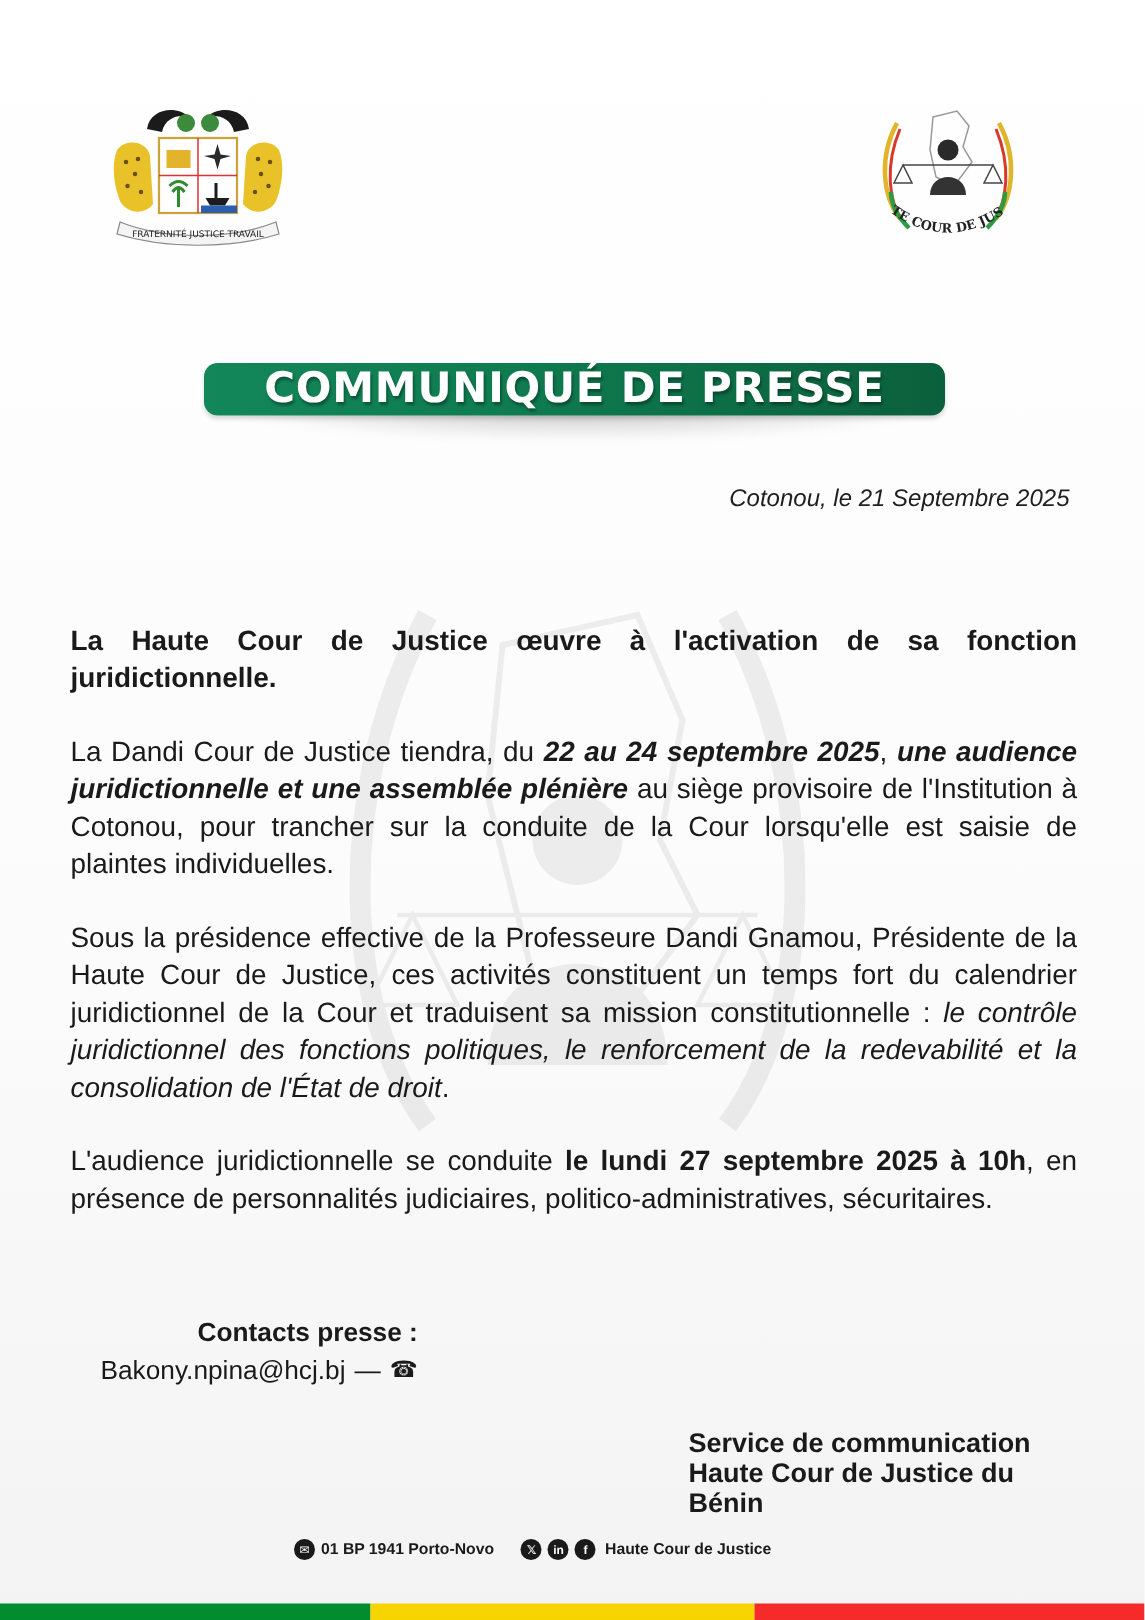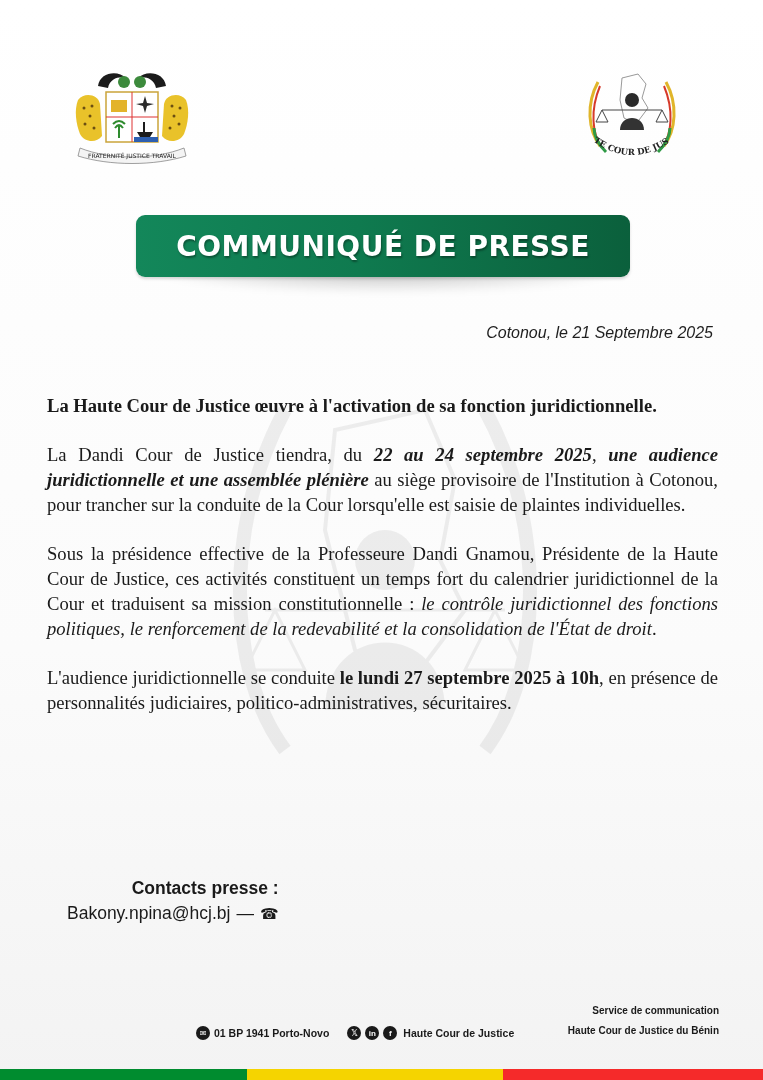--- a/index.html
+++ b/index.html
@@ -20,22 +20,23 @@
   .banner-wrap { position: absolute; left: 136px; top: 215px; width: 494px; height: 62px; }
   .banner-shadow {
     position: absolute; left: 14px; right: 8px; top: 52px; height: 26px;
     background: radial-gradient(ellipse at 50% 0%, rgba(0,0,0,0.28) 0%, rgba(0,0,0,0.10) 45%, rgba(0,0,0,0) 75%);
     filter: blur(3px);
   }
   .banner {
     position: absolute; inset: 0;
     border-radius: 9px;
     background: linear-gradient(90deg, #13875a 0%, #0f7a4f 45%, #0b603c 100%);
-    display: flex; align-items: center; justify-content: center;
+    display: flex; justify-content: center;
     box-shadow: 0 2px 3px rgba(0,0,0,0.15);
+    margin-top: 27px;
   }
   .banner-title {
     color: #ffffff;
     font-family: "DejaVu Sans", sans-serif;
     font-weight: bold;
     font-size: 28px;
     letter-spacing: 0.5px;
     text-shadow: 1px 2px 2px rgba(0,0,0,0.35);
   }
 
@@ -43,38 +44,38 @@
   .date {
     position: absolute; right: 50px; top: 324px;
     font-style: italic; font-size: 16px; color: #1f1f1f;
   }
 
   
   .watermark { position: absolute; left: 225px; top: 370px; width: 320px; height: 420px; opacity: 0.09; }
 
   
   .content {
-    position: absolute; left: 47px; top: 393px; width: 671px;
-    font-size: 18.6px; line-height: 25px; color: #1a1a1a; font-family: Liberation Serif, serif;
+    position: absolute; left: 47px; top: 414px; width: 671px;
+    font-size: 18.6px; line-height: 25px; color: #1a1a1a;
   }
   .content p { text-align: justify; }
   .lead { font-weight: bold; margin-bottom: 24px; }
   .para { margin-bottom: 24px; }
   .bi { font-weight: bold; font-style: italic; }
   .it { font-style: italic; }
   .b { font-weight: bold; }
 
   .contacts { position: absolute; left: 47px; top: 876px; font-size: 17.5px; line-height: 25px; text-align: right; }
   .contacts-title { font-weight: bold; }
   .contacts-line { display: flex; align-items: center; gap: 6px; margin-left: 20px; }
   .phone-icon { font-size: 15px; font-weight: bold; }
 
   .signature {
-    position: absolute; right: 44px; top: 1001px; width: 260px;
-    text-align: right; font-weight: bold; font-size: 10px; line-height: 20px;
+    position: absolute; right: 44px; top: 952px; width: 260px;
+    text-align: left; font-weight: bold; font-size: 18px; line-height: 20px;
   }
 
   
   .footer {
     position: absolute; left: 196px; top: 1026px;
     display: flex; align-items: center; gap: 4px;
     font-size: 10.5px; font-weight: bold; color: #1a1a1a;
   }
   .ficon {
     width: 14px; height: 14px; border-radius: 50%;

